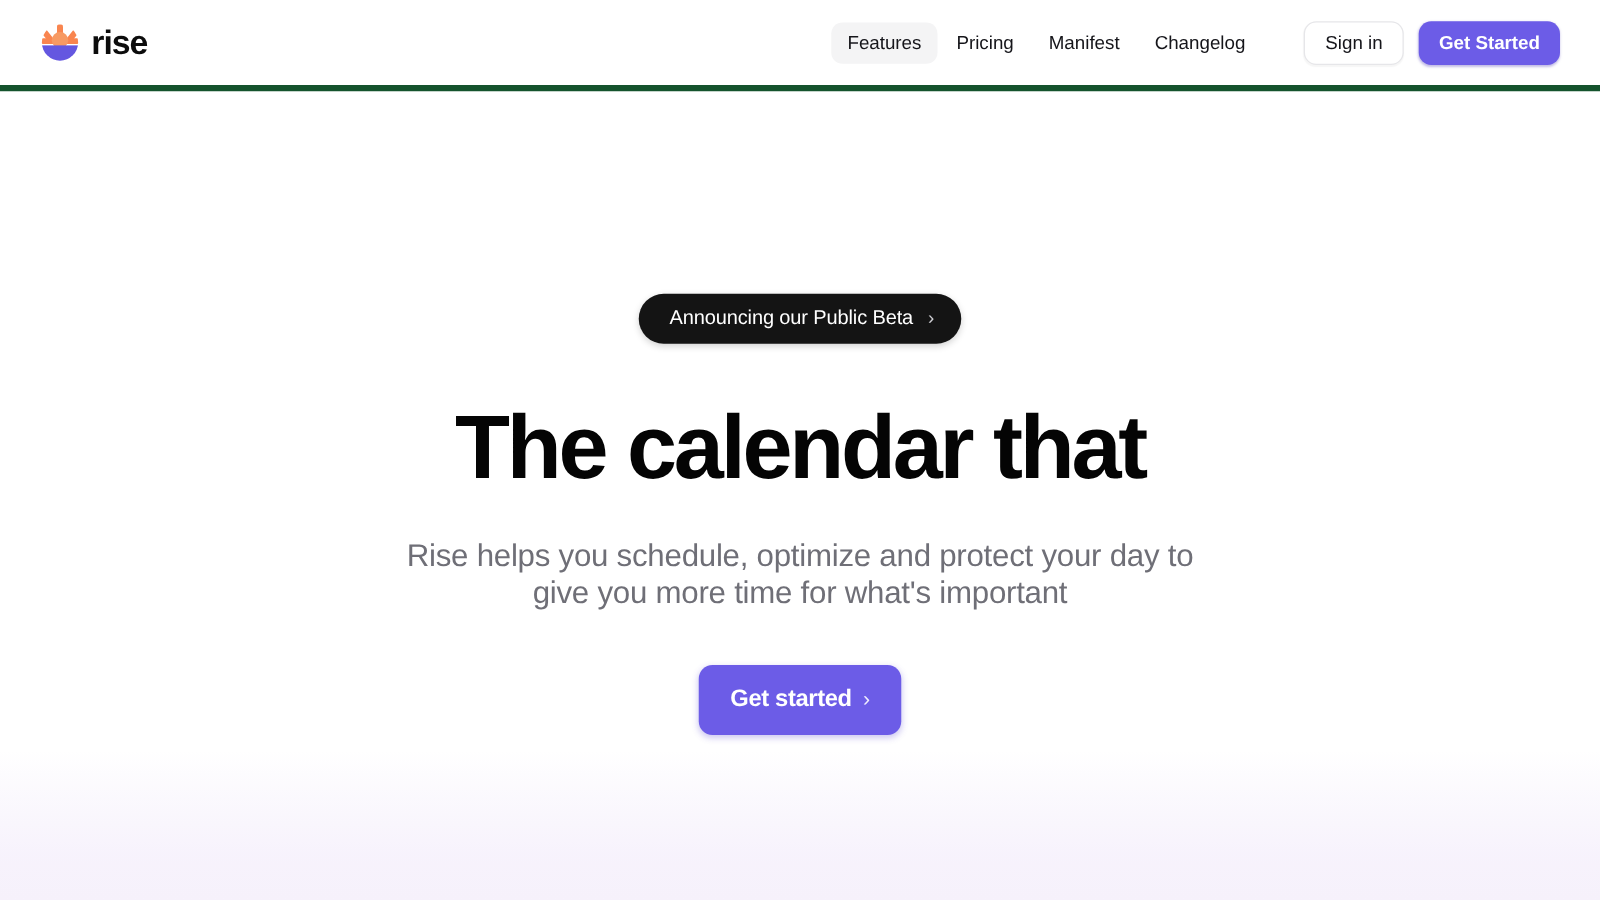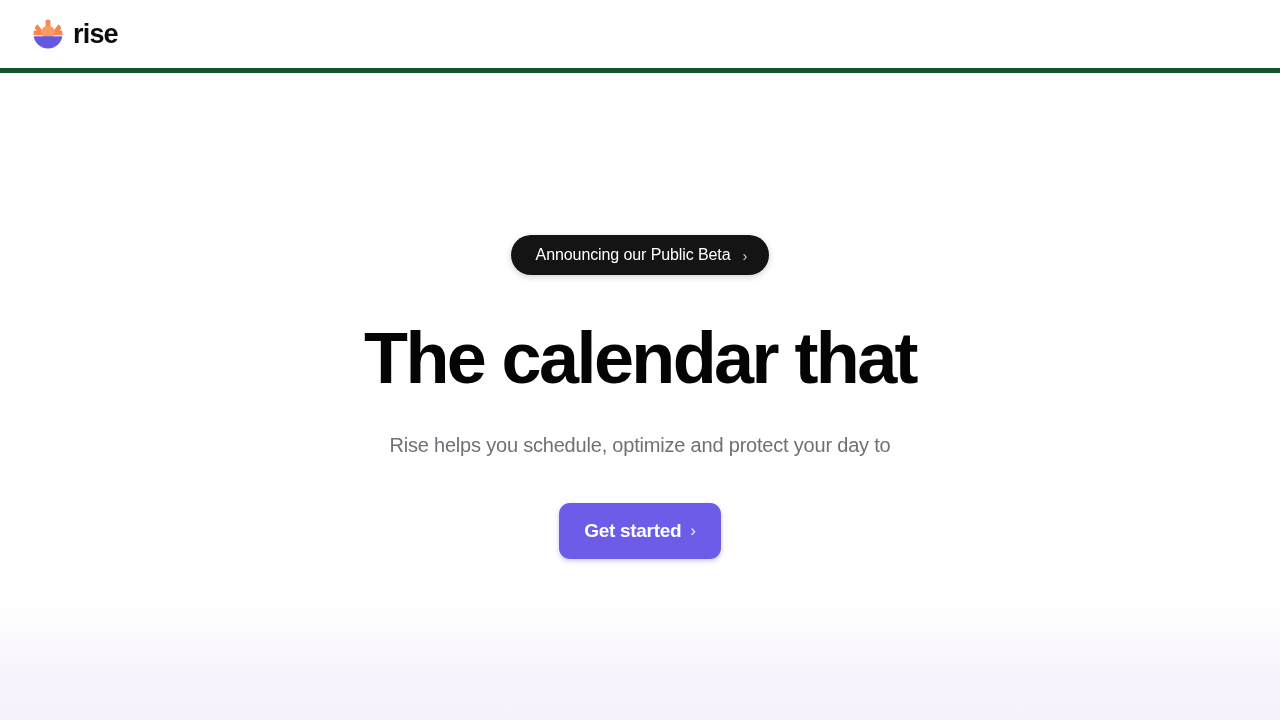--- a/index.html
+++ b/index.html
@@ -163,21 +163,21 @@
     line-height: 89px;
     font-weight: bold;
     letter-spacing: -2.6px;
     color: #040404;
   }
 
   .hero-title .line { display: block; }
 
   .hero-sub {
     margin-top: 28px;
-    font-size: 20px;
+    font-size: 25px;
     line-height: 29px;
     color: #6f6f77;
     letter-spacing: -0.2px;
   }
 
   .hero-sub .line { display: block; }
 
   .cta-wrap { margin-top: 43px; }
 
   .btn-cta {
@@ -230,35 +230,47 @@
 
           <circle cx="16" cy="14.2" r="6.6" fill="#f79a63"></circle>
 
           <rect x="-1" y="18.3" width="34" height="16" fill="#6457e0"></rect>
         </g>
       </svg>
     </span>
     <span class="brand-name">rise</span>
   </div>
 
+  <nav class="nav">
+    <a class="nav-link active">Features</a>
+    <a class="nav-link">Pricing</a>
+    <a class="nav-link">Manifest</a>
+    <a class="nav-link">Changelog</a>
+
+    <div class="nav-actions">
+      <button class="btn-signin">Sign in</button>
+      <button class="btn-getstarted">Get Started</button>
+    </div>
+  </nav>
 </header>
 
 <main class="hero">
 
   <button class="announce">
     <span>Announcing our Public Beta</span>
     <span class="chev">›</span>
   </button>
 
   <h1 class="hero-title">
     <span class="line">The calendar that</span>
   </h1>
 
   <p class="hero-sub">
     <span class="line">Rise helps you schedule, optimize and protect your day to</span>
+    <span class="line">give you more time for what's important</span>
   </p>
 
   <div class="cta-wrap">
     <button class="btn-cta">
       <span>Get started</span>
       <span class="chev">›</span>
     </button>
   </div>
 </main>
 

